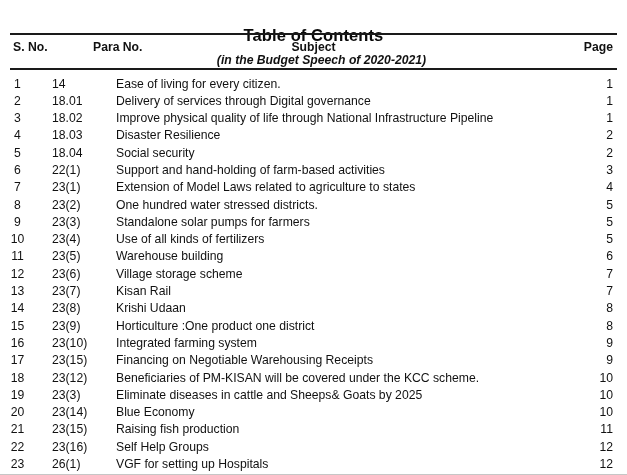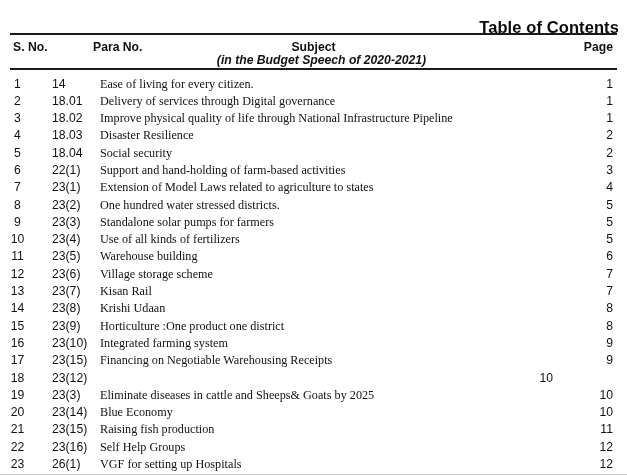--- a/index.html
+++ b/index.html
@@ -8,22 +8,22 @@
     width: 627px;
     height: 475px;
     background: #ffffff;
     font-family: "Liberation Sans", sans-serif;
     color: #111111;
     overflow: hidden;
   }
   .title {
     position: absolute;
     top: 10px; left: 0; right: 0;
-    margin: 8px;
-    text-align: right;
+    margin: 16px;
+    text-align: center;
     font-size: 16.5px;
     font-weight: bold;
     color: #0a0a0a;
     letter-spacing: 0.1px;
   }
   .rule { position: absolute; left: 10px; right: 10px; background: #1a1a1a; }
   .rule-top { top: 33px; height: 2px; }
   .rule-mid { top: 68px; height: 1.5px; }
   .rule-bottom {
     left: 0; right: 0; bottom: 0; height: 1.5px;
@@ -47,21 +47,21 @@
     grid-template-columns: 35px 65px 1fr 60px;
     height: 17.3px;
     align-items: center;
     font-size: 12.2px;
     line-height: 17.3px;
     white-space: nowrap;
   }
   .c-sno     { text-align: center; }
   .c-para    { padding-left: 17px; }
   .c-subject { padding-left: 0; }
-  .row .c-subject { margin-left: 0; font-family: Liberation Serif, serif; }
+  .row .c-subject { margin-left: 16px; }
   .c-page    { text-align: right; padding-right: 14px; }
   
 </style>
 </head>
 <body>
 
 <div class="page">
 
   <h1 class="title">Table of Contents</h1>
 
@@ -191,20 +191,21 @@
     <div class="row">
       <div class="c-sno">17</div>
       <div class="c-para">23(15)</div>
       <div class="c-subject">Financing on Negotiable Warehousing Receipts</div>
       <div class="c-page">9</div>
     </div>
 
     <div class="row">
       <div class="c-sno">18</div>
       <div class="c-para">23(12)</div>
+      <div class="c-subject">Beneficiaries of PM-KISAN will be covered under the KCC scheme.</div>
       <div class="c-page">10</div>
     </div>
 
     <div class="row">
       <div class="c-sno">19</div>
       <div class="c-para">23(3)</div>
       <div class="c-subject">Eliminate diseases in cattle and Sheeps&amp; Goats by 2025</div>
       <div class="c-page">10</div>
     </div>
 

